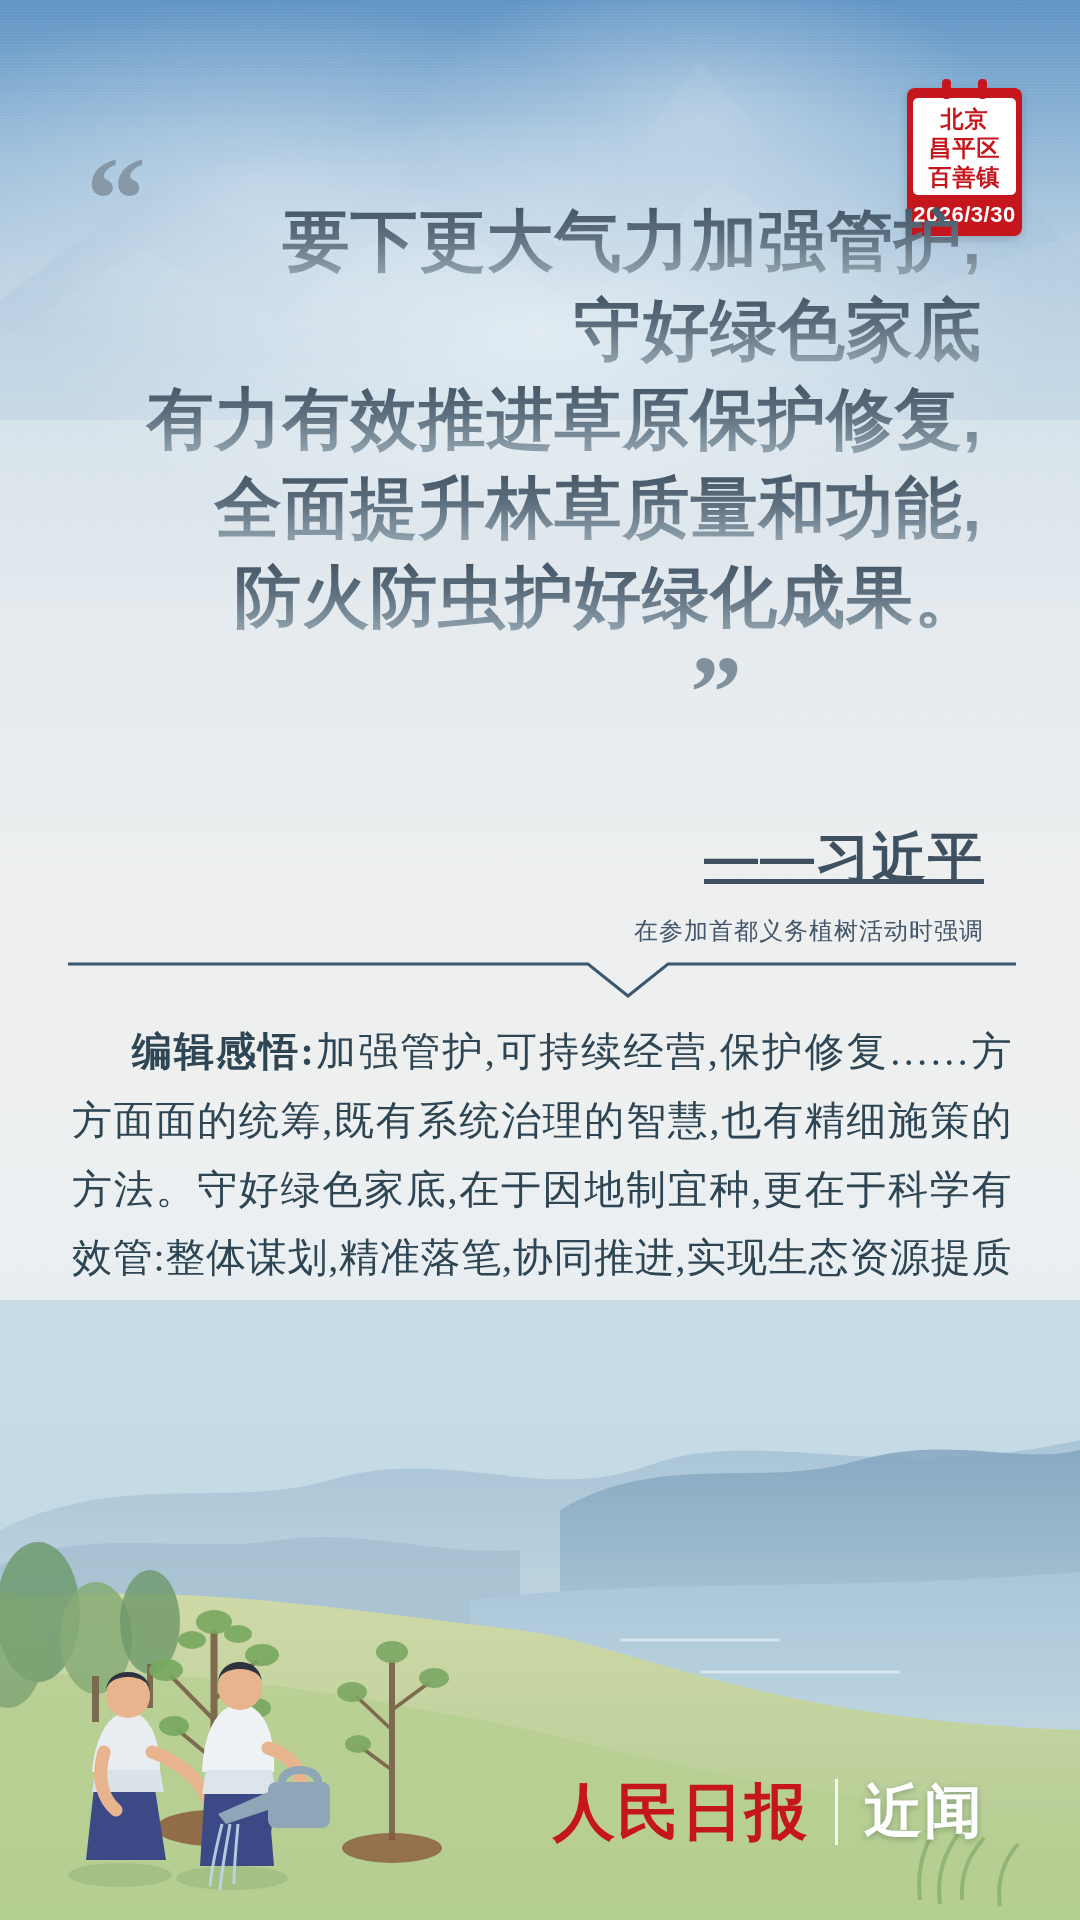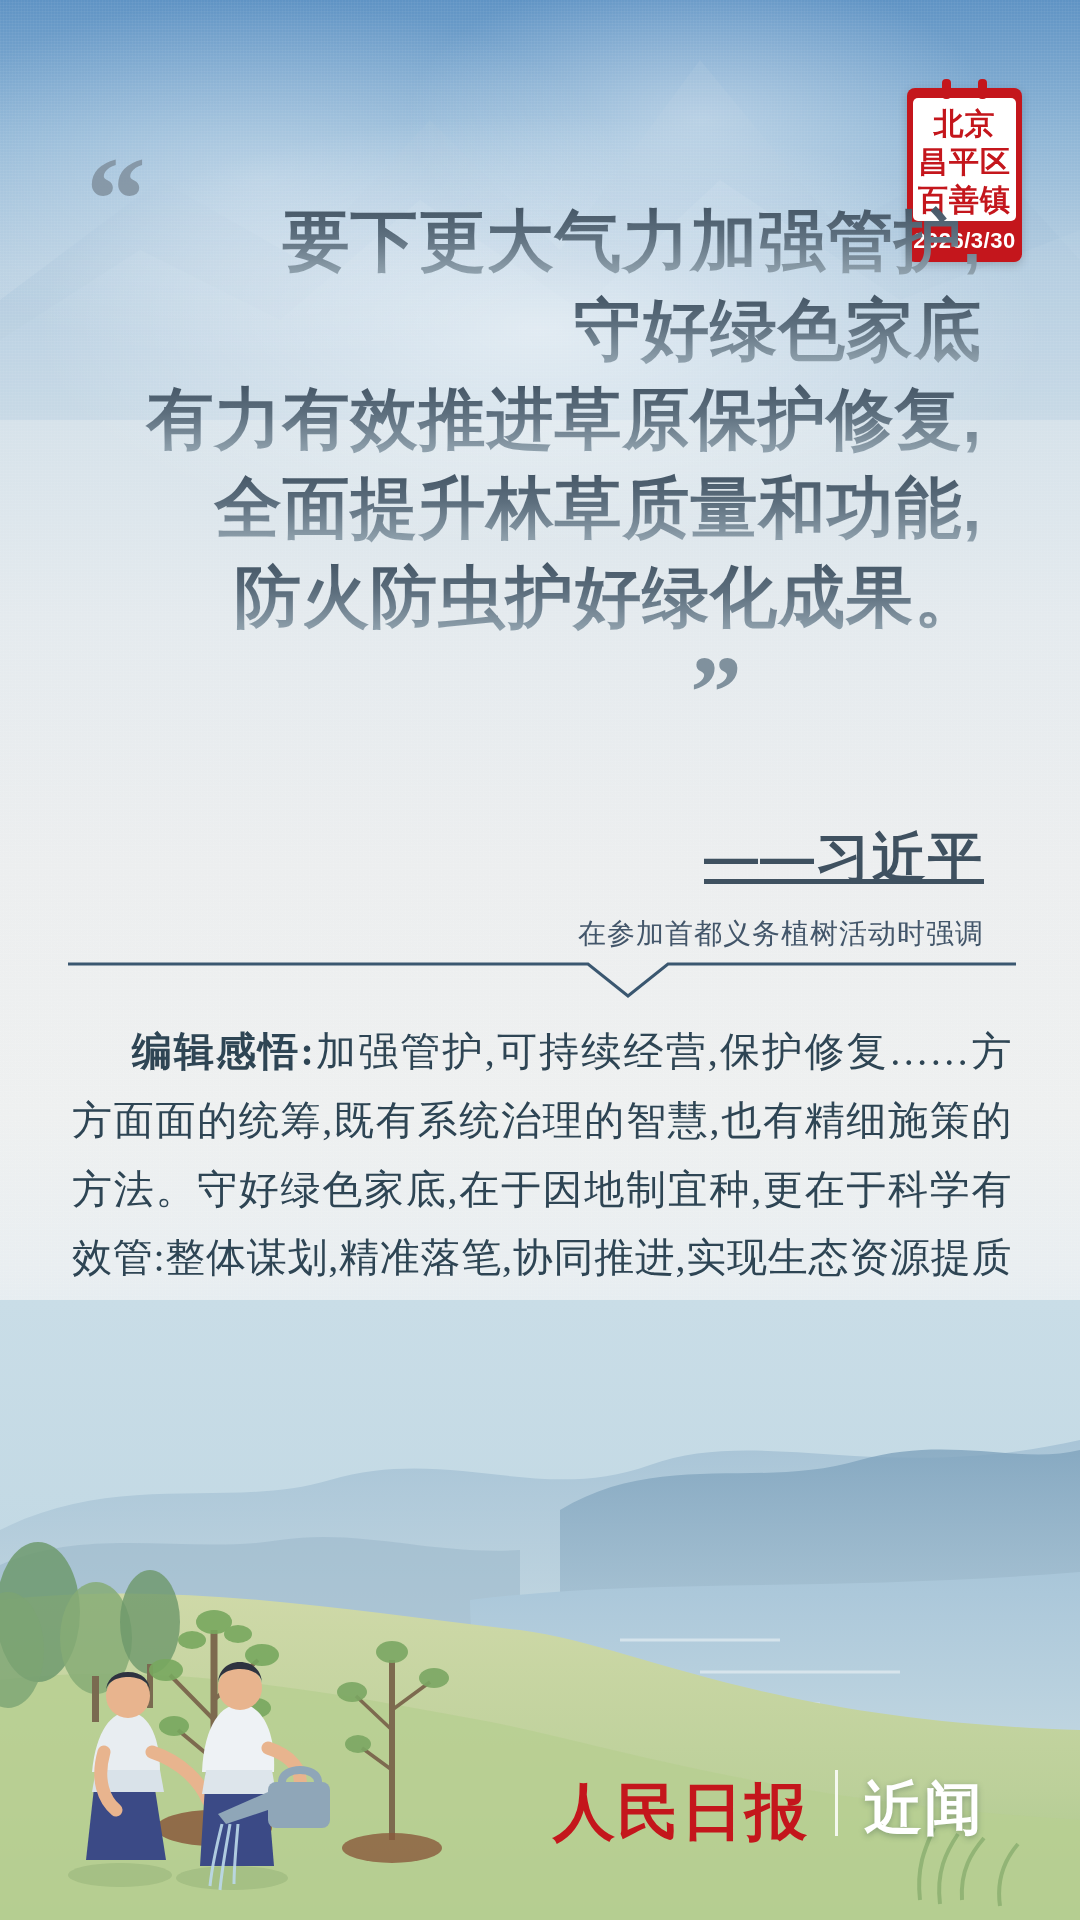--- a/index.html
+++ b/index.html
@@ -55,21 +55,21 @@
     box-sizing:border-box;
     box-shadow:0 3px 10px rgba(0,0,0,.18);
     text-align:center;
   }
   .cal-rings{position:absolute;left:0;right:0;top:-9px;display:flex;justify-content:space-around;padding:0 22px;}
   .cal-ring{width:9px;height:20px;background:#c4161c;border-radius:4px;}
   .cal-inner{
     background:#fff;border-radius:5px;padding:7px 4px 3px;
   }
   .cal-line{
-    color:#c4161c;font-weight:bold;font-size:30px;line-height:1.26;
+    color:#c4161c;font-weight:bold;font-size:23px;line-height:1.26;
     letter-spacing:1px;
   }
   .cal-date{
     color:#fff;font-size:22px;font-weight:bold;letter-spacing:.5px;
     margin-top:7px;
   }
 
   
   .quote-mark-open{
     position:absolute;left:86px;top:140px;
@@ -100,21 +100,21 @@
   }
 
   
   .attrib{
     position:absolute;right:96px;top:822px;text-align:right;width:760px;
   }
   .attrib-name{
     font-size:54px;font-weight:bold;color:#3f5160;letter-spacing:2px;text-decoration:underline;
   }
   .attrib-sub{
-    margin-top:20px;font-size:28px;color:#43566a;letter-spacing:1px;
+    margin-top:20px;font-size:24px;color:#43566a;letter-spacing:1px;
   }
 
   
   .divider{
     position:absolute;left:68px;top:962px;width:948px;height:40px;
   }
   .divider svg{display:block;}
 
   
   .note{
@@ -126,21 +126,21 @@
   }
   .note b{font-weight:bold;}
   .note-indent{display:inline-block;width:58px;}
 
   
   .scene{position:absolute;left:0;bottom:0;width:1080px;height:620px;}
 
   
   .logo{
     position:absolute;right:96px;bottom:66px;
-    display:flex;align-items:flex-start;gap:26px;
+    display:flex;align-items:center;gap:26px;
   }
   .logo-rmrb{
     color:#c4161c;font-weight:bold;font-size:62px;letter-spacing:2px;
     font-family:"Liberation Serif","DejaVu Serif",serif;
   }
   .logo-sep{width:3px;height:66px;background:rgba(255,255,255,.85);}
   .logo-jinwen{
     color:#ffffff;font-weight:bold;font-size:58px;letter-spacing:2px;
     font-family:"Liberation Serif","DejaVu Serif",serif;
     text-shadow:0 2px 6px rgba(40,70,60,.35);

